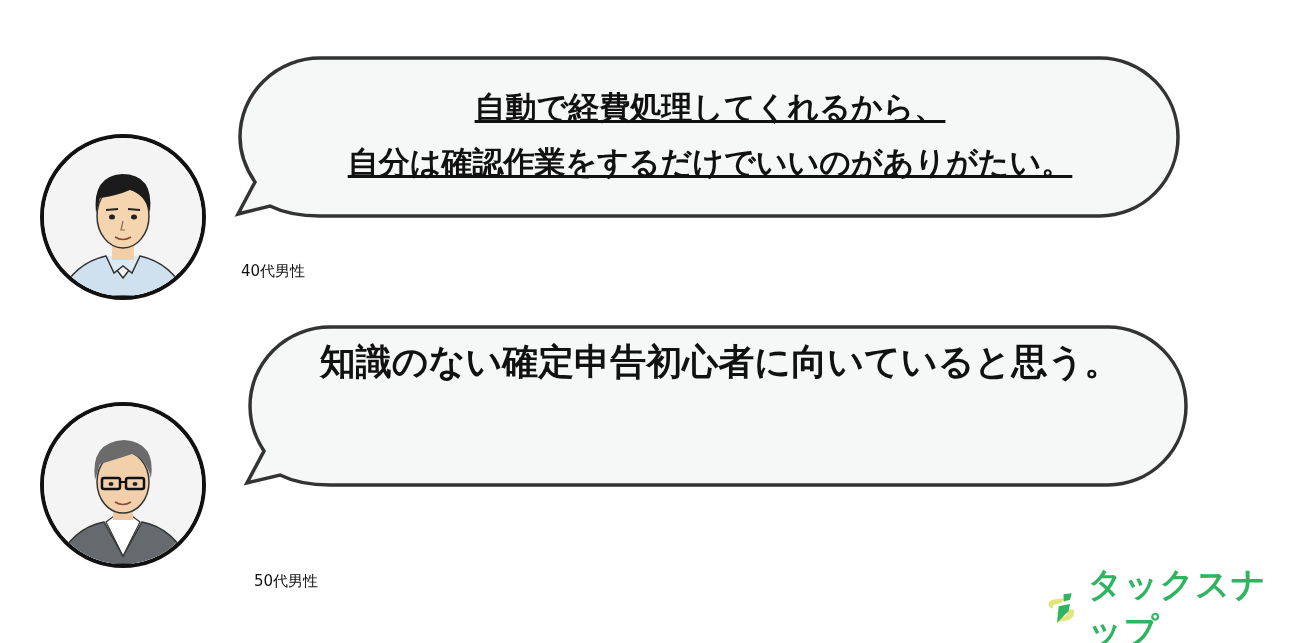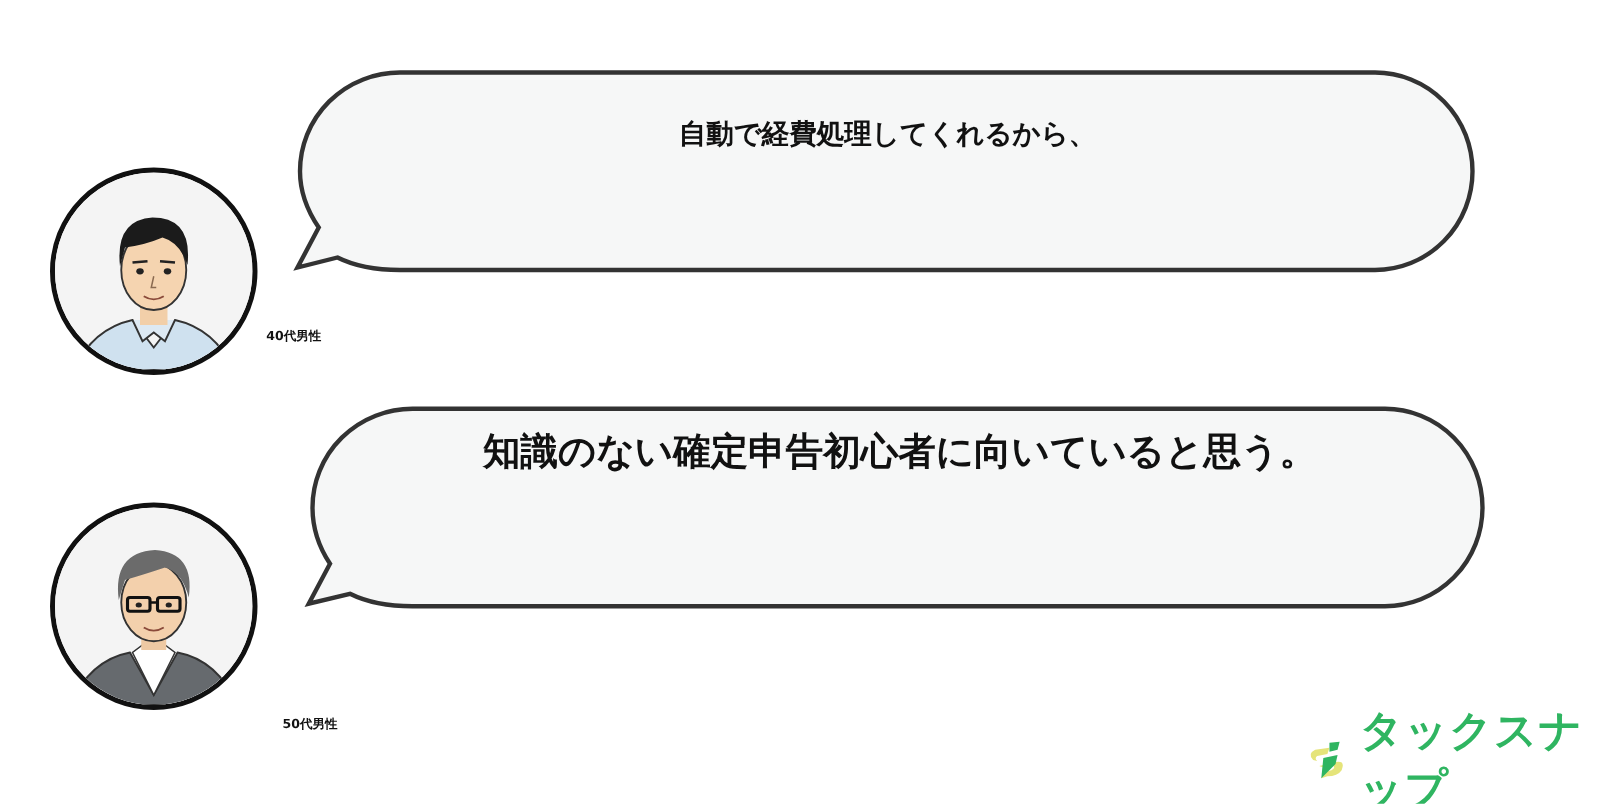--- a/index.html
+++ b/index.html
@@ -5,44 +5,45 @@
   html, body { margin:0; padding:0; }
   body {
     width:1292px; height:643px; background:#ffffff; position:relative; overflow:hidden;
     font-family: "DejaVu Sans", "Liberation Sans", sans-serif;
   }
   .bubble-svg { position:absolute; left:0; top:0; }
   .bubble-text {
     position:absolute; text-align:center; font-weight:bold; color:#111111;
     letter-spacing:0px;
   }
-  #bubble1-text { left:260px; top:80px; width:900px; font-size:22px; line-height:55px; }
-  #bubble2-text { left:270px; top:337px; width:900px; font-size:30px; line-height:50px; }
+  #bubble1-text { left:260px; top:80px; width:900px; font-size:31px; line-height:55px;text-decoration:underline; }
+  #bubble2-text { left:270px; top:337px; width:900px; font-size:36px; line-height:50px; }
   .avatar {
     position:absolute; width:166px; height:166px; border-radius:50%;
     border:4px solid #111; box-sizing:border-box; background:#f4f4f4; overflow:hidden;
   }
   #avatar1 { left:40px; top:134px; }
   #avatar2 { left:40px; top:402px; }
-  .label { position:absolute; font-size:10px; font-weight:bold; color:#111; }
+  .label { position:absolute; font-size:15px; font-weight:normal; color:#111;margin-left:28px; }
   #label1 { left:213px; top:262px; }
   #label2 { left:226px; top:572px; }
   .logo { position:absolute; left:1044px; top:562px; display:flex; align-items:center; }
   .logo-text { font-size:34px; font-weight:bold; color:#2fb561; margin-left:8px; letter-spacing:1px; }
 </style>
 </head>
 <body>
 
 <svg class="bubble-svg" width="1292" height="643">
   <path d="M 320 58 L 1100 58 A 78 79 0 0 1 1100 216 L 320 216 Q 290 216 270 206 L 238 214 L 255 182 Q 240 160 240 137 A 80 79 0 0 1 320 58 Z" fill="#f6f7f7" stroke="#333" stroke-width="3.5"></path>
   <path d="M 330 327 L 1108 327 A 78 79 0 0 1 1108 485 L 330 485 Q 300 485 280 475 L 247 483 L 264 451 Q 250 430 250 406 A 80 79 0 0 1 330 327 Z" fill="#f6f7f7" stroke="#333" stroke-width="3.5"></path>
 </svg>
 
 <div class="bubble-text" id="bubble1-text">
   <div>自動で経費処理してくれるから、</div>
+  <div>自分は確認作業をするだけでいいのがありがたい。</div>
 </div>
 
 <div class="bubble-text" id="bubble2-text">
   <div>知識のない確定申告初心者に向いていると思う。</div>
 </div>
 
 <div class="avatar" id="avatar1">
   <svg width="158" height="158" viewBox="0 0 158 158">
     <rect width="158" height="158" fill="#f4f4f4"></rect>
 

